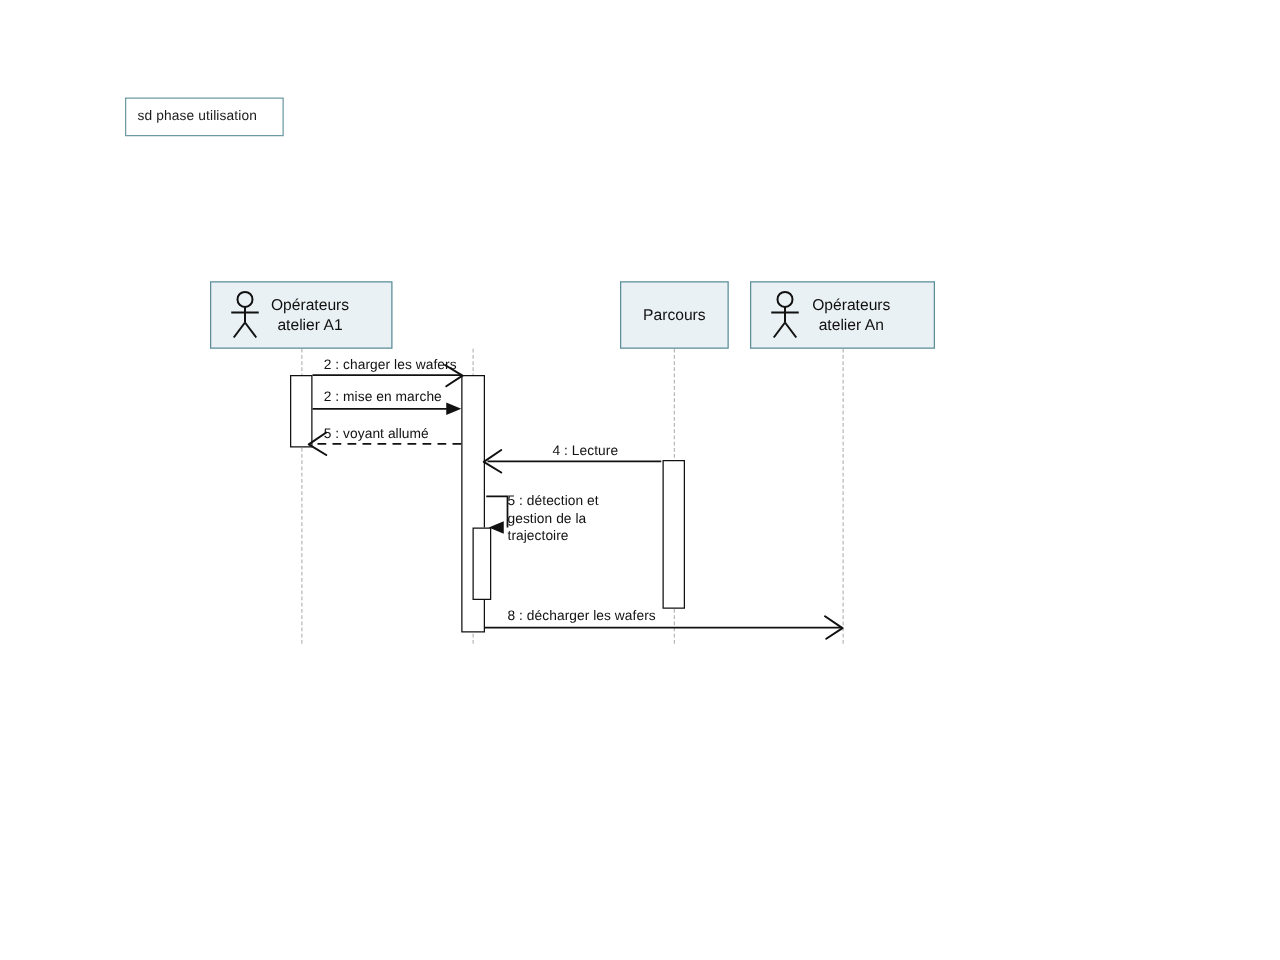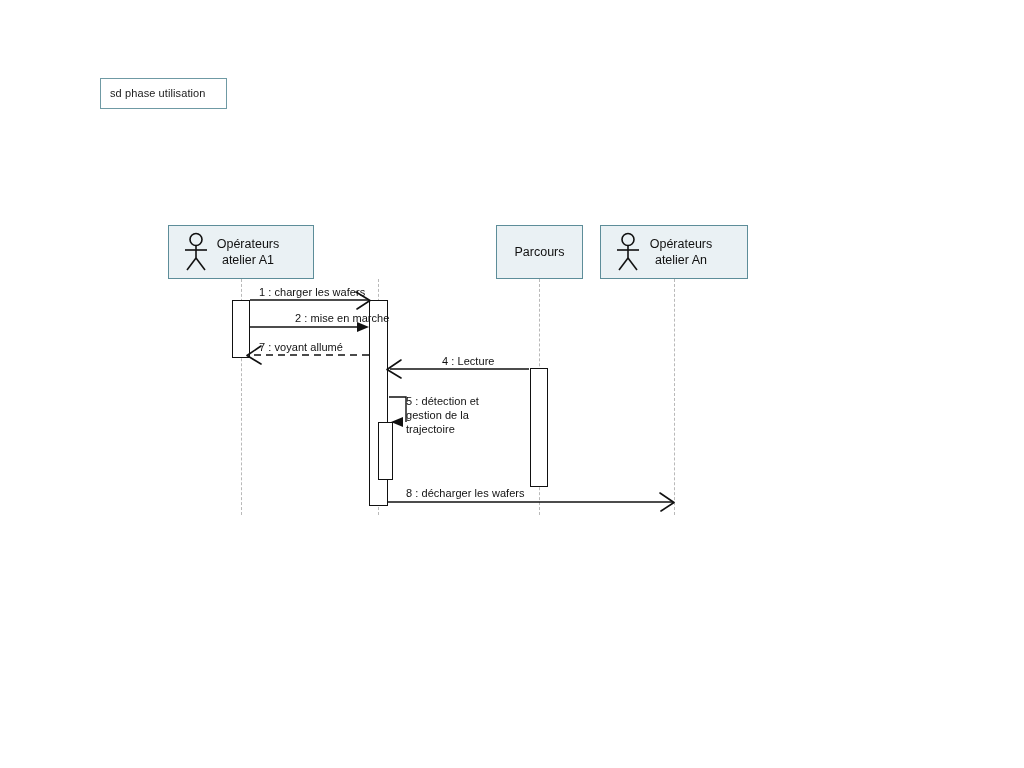--- a/index.html
+++ b/index.html
@@ -152,23 +152,23 @@
     </span>
     <span class="head-label">Opérateurs
 atelier An</span>
   </div>
 
   <div class="activation" style="left:232px; top:300px; width:18px; height:58px;"></div>
   <div class="activation" style="left:369px; top:300px; width:19px; height:206px;"></div>
   <div class="activation" style="left:378px; top:422px; width:15px; height:58px;"></div>
   <div class="activation" style="left:530px; top:368px; width:18px; height:119px;"></div>
 
-  <div class="msg-label" style="left:259px; top:285px;">1 : charger les wafers</div>
-  <div class="msg-label" style="left:259px; top:311px;margin-left:36px;">2 : mise en marche</div>
-  <div class="msg-label" style="left:259px; top:340px;">7 : voyant allumé</div>
+  <div class="msg-label" style="left:259px; top:285px;">2 : charger les wafers</div>
+  <div class="msg-label" style="left:259px; top:311px;">2 : mise en marche</div>
+  <div class="msg-label" style="left:259px; top:340px;">5 : voyant allumé</div>
   <div class="msg-label" style="left:406px; top:354px;margin-left:36px;">4 : Lecture</div>
   <div class="msg-label" style="left:406px; top:394px;">5 : détection et
 gestion de la
 trajectoire</div>
   <div class="msg-label" style="left:406px; top:486px;">8 : décharger les wafers</div>
 
   <svg id="arrows" viewBox="0 0 1024 768" width="1024" height="768">
 
     <g>
       <line x1="250" y1="300" x2="369" y2="300" stroke="#111" stroke-width="1.4"></line>

